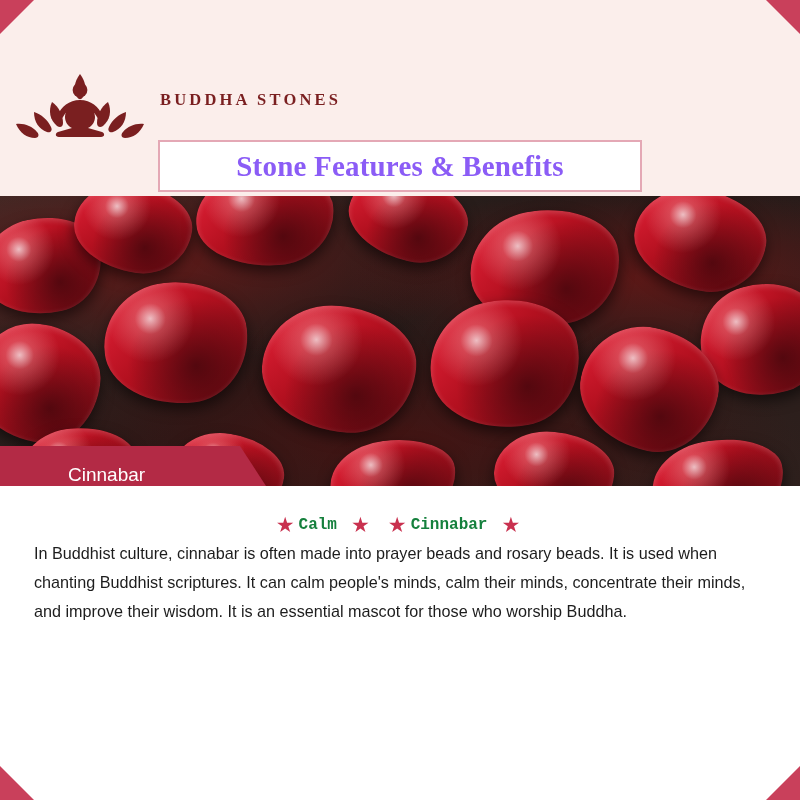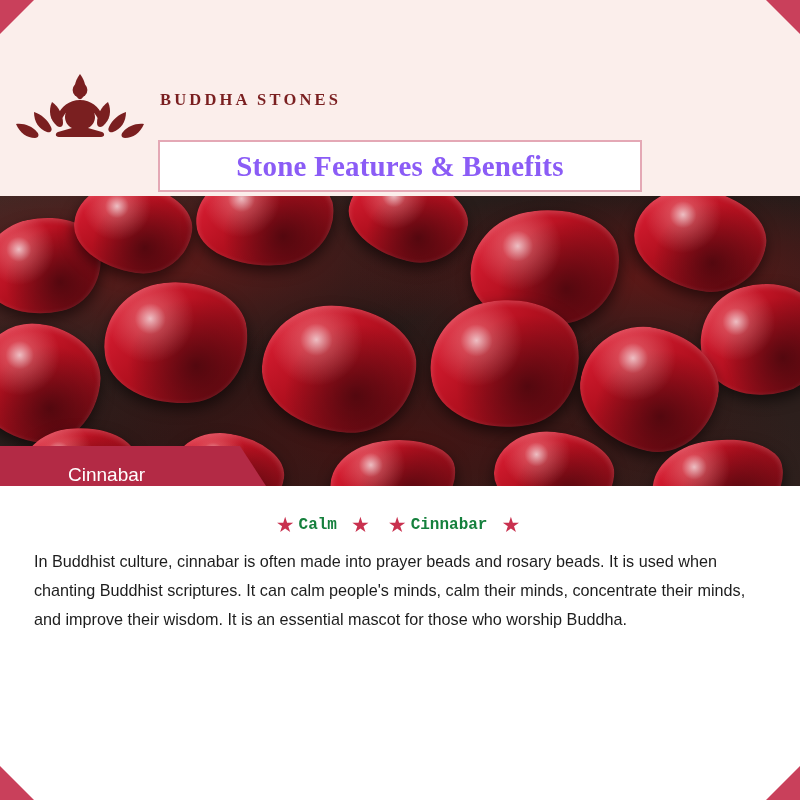--- a/index.html
+++ b/index.html
@@ -181,21 +181,21 @@
   }
   .benefit .blabel {
     color: #15803d;
     font-size: 16px;
     font-weight: bold;
     font-family: Liberation Mono, monospace;
   }
 
   
   .description {
-    margin-top: 12px;
+    margin-top: 4px;
     font-size: 16.2px;
     line-height: 1.78;
     color: #1d1d1d;
     text-align: left;
   }
 
   .bottom-strip {
     position: absolute;
     left: 0;
     bottom: 0;

